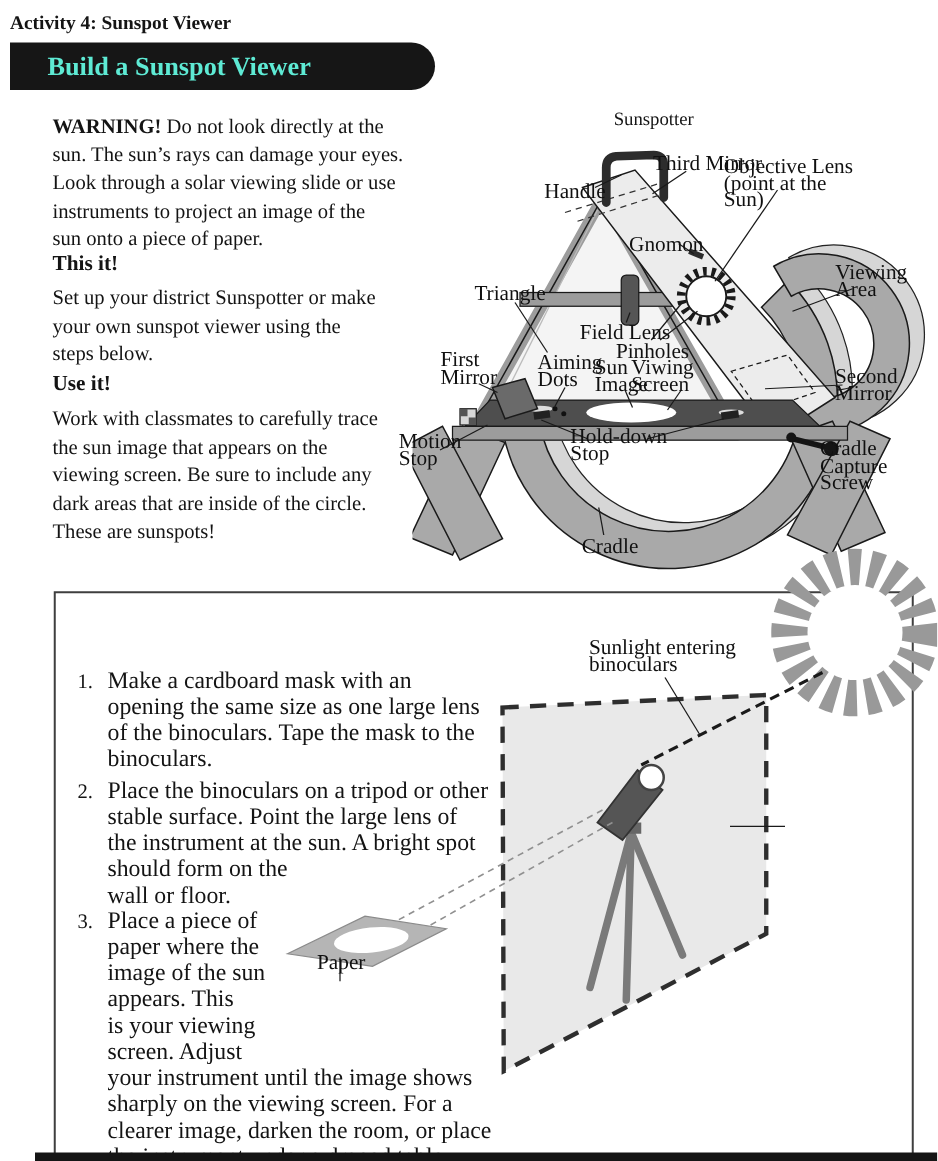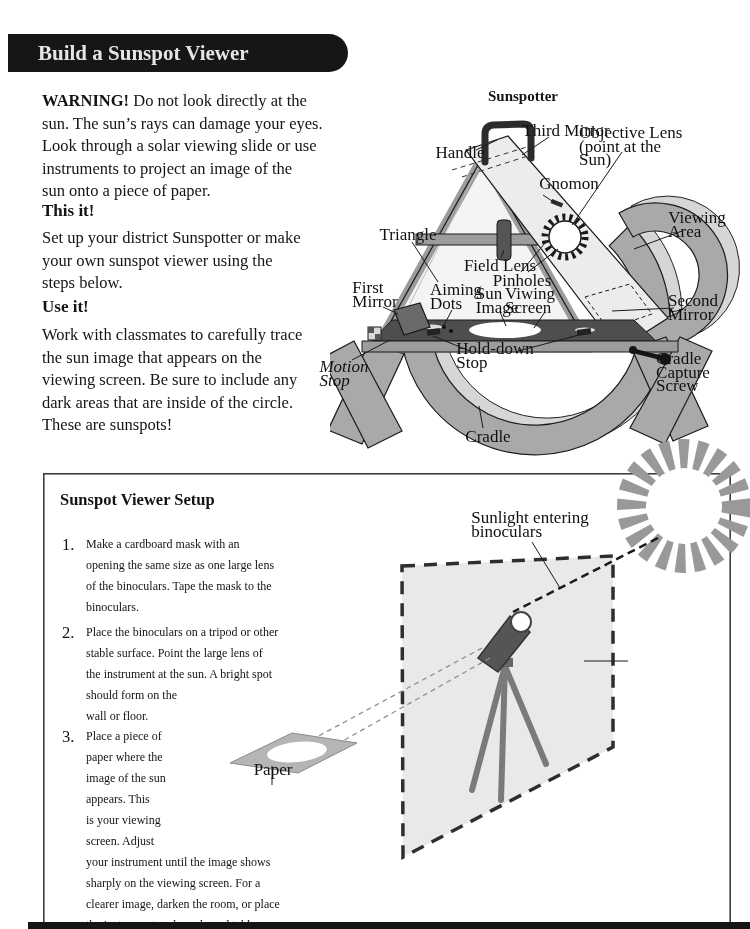--- a/index.html
+++ b/index.html
@@ -3,43 +3,44 @@
 <meta charset="utf-8">
 <style>
   html,body { margin:0; padding:0; background:#fff; }
   #page {
     position:relative; width:750px; height:929px; background:#ffffff;
     font-family:"Liberation Serif", serif; color:#141414; overflow:hidden;
   }
   .abs { position:absolute; }
   .kicker { font-weight:bold; font-size:15.5px; }
   .banner {
-    background:#161616; color:#e5e5e5; font-weight:bold; font-size:21px;
+    background:#161616; color:#5eead4; font-weight:bold; font-size:21px;
     line-height:38px; height:38px; width:340px; border-radius:0 19px 19px 0;
     padding-left:30px; box-sizing:border-box;
   }
   .body-text { font-size:16.5px; line-height:22.5px; white-space:pre-line; width:330px; }
   .sub-head { font-weight:bold; font-size:17px; }
   .bold { font-weight:bold; }
-  .diagram-title { font-weight:bold; font-size:15px; transform:translateX(-50%); white-space:nowrap; }
+  .diagram-title { font-weight:normal; font-size:15px; transform:translateX(-50%); white-space:nowrap; }
   .dlabel {
     position:absolute; transform:translateX(-50%); 
     font-size:17px; line-height:13.5px; white-space:pre-line; color:#101010;
   }
   .box-head { font-weight:bold; font-size:16.5px; }
   .step-num { font-size:16.5px; line-height:21px; }
-  .step-text { font-size:12px; line-height:21px; white-space:pre-line; width:312px; }
+  .step-text { font-size:19px; line-height:21px; white-space:pre-line; width:312px; }
   .bottom-bar { background:#151515; height:7px; width:722px; }
   svg { display:block; }
 </style>
 </head>
 <body>
 
 <div id="page">
 
+  <div class="abs kicker" style="left:8px; top:10px;">Activity 4: Sunspot Viewer</div>
   <div class="abs banner" style="left:8px; top:34px;">
     <span>Build a Sunspot Viewer</span>
   </div>
 
   <div class="abs body-text" style="left:42px; top:90px;"><span class="bold">WARNING!</span><span> Do not look directly at the
 sun. The sun’s rays can damage your eyes.
 Look through a solar viewing slide or use
 instruments to project an image of the
 sun onto a piece of paper.</span></div>
   <div class="abs sub-head" style="left:42px; top:201px;">This it!</div>
@@ -146,39 +147,39 @@
         <line x1="664" y1="361" x2="648" y2="355"></line>
         <line x1="483" y1="428" x2="479" y2="406"></line>
       </g>
     </svg>
 
     <div class="abs diagram-title" style="left:193px; top:3px;">Sunspotter</div>
     <div class="dlabel" style="left:130px; top:61px;">Handle</div>
     <div class="dlabel" style="left:236px; top:39px;">Third Mirror</div>
     <div class="dlabel" style="left:306px; top:41px;">Objective Lens
 (point at the Sun)</div>
-    <div class="dlabel" style="left:203px; top:92px;margin-left:36px;">Gnomon</div>
+    <div class="dlabel" style="left:203px; top:104px;">Gnomon</div>
     <div class="dlabel" style="left:78px;  top:143px;">Triangle</div>
     <div class="dlabel" style="left:367px; top:126px;">Viewing
 Area</div>
     <div class="dlabel" style="left:170px; top:174px;">Field Lens</div>
     <div class="dlabel" style="left:192px; top:189px;">Pinholes</div>
     <div class="dlabel" style="left:45px;  top:196px;">First
 Mirror</div>
     <div class="dlabel" style="left:126px; top:198px;">Aiming
 Dots</div>
     <div class="dlabel" style="left:167px; top:202px;">Sun
 Image</div>
     <div class="dlabel" style="left:200px; top:202px;">Viwing
 Screen</div>
     <div class="dlabel" style="left:363px; top:209px;">Second
 Mirror</div>
     <div class="dlabel" style="left:165px; top:257px;">Hold-down
 Stop</div>
-    <div class="dlabel" style="left:14px;  top:275px;font-style:italic;">Motion
+    <div class="dlabel" style="left:14px;  top:261px;">Motion
 Stop</div>
     <div class="dlabel" style="left:353px; top:267px;">Cradle
 Capture
 Screw</div>
     <div class="dlabel" style="left:158px; top:345px;">Cradle</div>
   </div>
 
   <svg class="abs" style="left:0; top:430px;" width="750" height="499" viewBox="0 430 750 499">
     <rect x="43.8" y="473.8" width="686.4" height="600" fill="none" stroke="#3f3f3f" stroke-width="1.6"></rect>
 
@@ -213,21 +214,20 @@
       <ellipse cx="297" cy="752" rx="30" ry="10" fill="#ffffff" transform="rotate(-6 297 752)"></ellipse>
     </g>
 
     <g stroke="#1a1a1a" stroke-width="1">
       <line x1="532" y1="542" x2="560" y2="588"></line>
       <line x1="628" y1="661" x2="584" y2="661"></line>
       <line x1="272" y1="766" x2="272" y2="785"></line>
     </g>
   </svg>
 
-  <div class="abs box-head" style="left:60px; top:490px;">Sunspot Viewer Setup</div>
 
   <div class="abs step-num" style="left:62px; top:534px;">1.</div>
   <div class="abs step-text" style="left:86px; top:534px;">Make a cardboard mask with an
 opening the same size as one large lens
 of the binoculars. Tape the mask to the
 binoculars.</div>
 
   <div class="abs step-num" style="left:62px; top:622px;">2.</div>
   <div class="abs step-text" style="left:86px; top:622px;">Place the binoculars on a tripod or other
 stable surface. Point the large lens of

